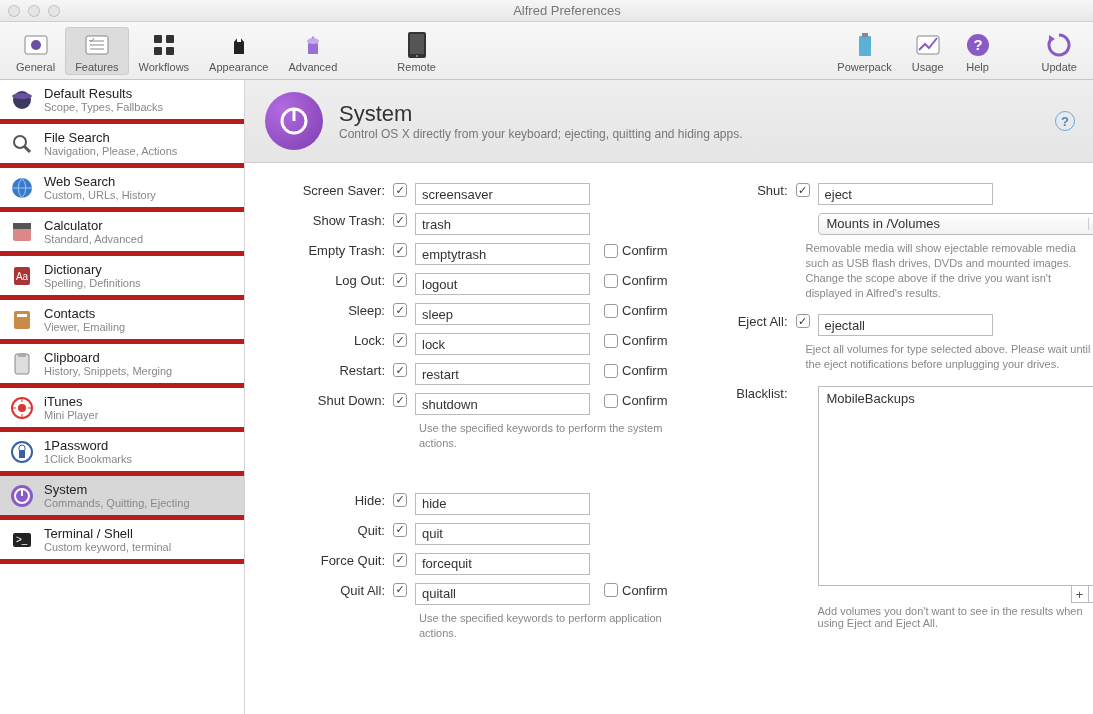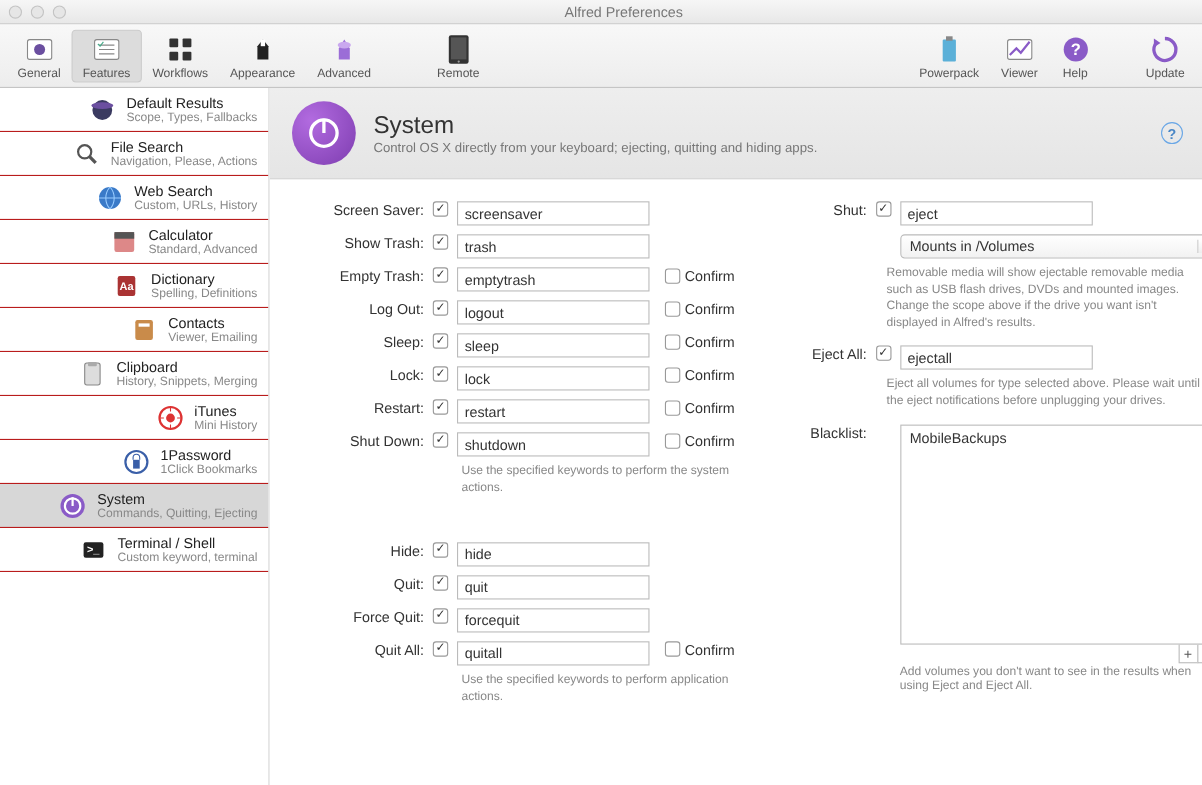--- a/index.html
+++ b/index.html
@@ -56,27 +56,25 @@
 }
 .sidebar {
   width: 245px;
   border-right: 1px solid #d6d6d6;
   background: #fff;
   overflow-y: auto;
 }
 .side-item {
   display: flex; align-items: center; gap: 10px;
   padding: 6px 10px;
-  border-bottom: 1px solid #b91c1c;
-  justify-content: flex-end;
+  border-bottom: 5px solid #b91c1c;
 }
 .side-item .sicon {
   width: 24px; height: 24px; display: flex; align-items: center; justify-content: center;
   flex-shrink: 0;
-  font-weight: bold;
 }
 .side-item .stext { display: flex; flex-direction: column; }
 .side-item .slabel { font-size: 13px; color: #222; }
 .side-item .ssub { font-size: 11px; color: #888; }
 .side-item.selected { background: #d7d7d7; }
 
 .pane {
   flex: 1;
   display: flex;
   flex-direction: column;
@@ -246,21 +244,21 @@
       </span>
     <span class="tlabel">Powerpack</span>
   </div>
   <div class="toolbar-item">
     <span class="ticon">
         <svg width="26" height="26">
           <rect x="2" y="4" width="22" height="18" rx="2" fill="#fff" stroke="#888"></rect>
           <polyline points="4,18 10,12 14,16 22,6" stroke="#8a5bc7" fill="none" stroke-width="2"></polyline>
         </svg>
       </span>
-    <span class="tlabel">Viewer</span>
+    <span class="tlabel">Usage</span>
   </div>
   <div class="toolbar-item">
     <span class="ticon">
         <svg width="26" height="26">
           <circle cx="13" cy="13" r="11" fill="#8a5bc7"></circle>
           <text x="13" y="18" text-anchor="middle" fill="#fff" font-size="15" font-weight="bold">?</text>
         </svg>
       </span>
     <span class="tlabel">Help</span>
   </div>
@@ -366,21 +364,21 @@
       <div class="side-item">
         <span class="sicon">
           <svg width="24" height="24">
             <circle cx="12" cy="12" r="10" fill="#fff" stroke="#d33" stroke-width="2"></circle>
             <circle cx="12" cy="12" r="4" fill="#d33"></circle>
             <path d="M12 2v4M12 18v4M2 12h4M18 12h4" stroke="#d33"></path>
           </svg>
         </span>
         <span class="stext">
           <span class="slabel">iTunes</span>
-          <span class="ssub">Mini History</span>
+          <span class="ssub">Mini Player</span>
         </span>
       </div>
       <div class="side-item">
         <span class="sicon">
           <svg width="24" height="24">
             <circle cx="12" cy="12" r="10" fill="#fff" stroke="#3a5fa8" stroke-width="2"></circle>
             <rect x="9" y="10" width="6" height="8" fill="#3a5fa8"></rect>
             <path d="M9 10v-2a3 3 0 016 0v2" stroke="#3a5fa8" fill="none"></path>
           </svg>
         </span>

